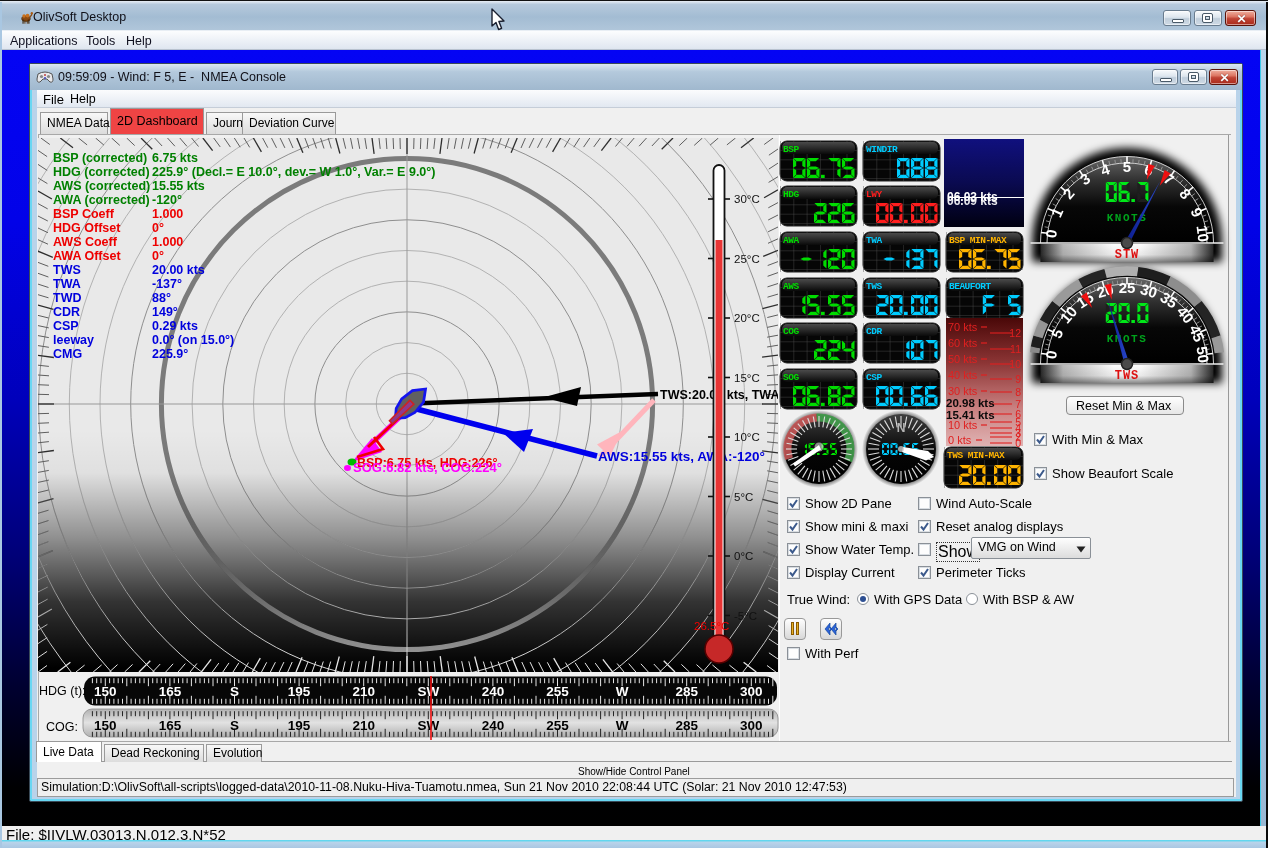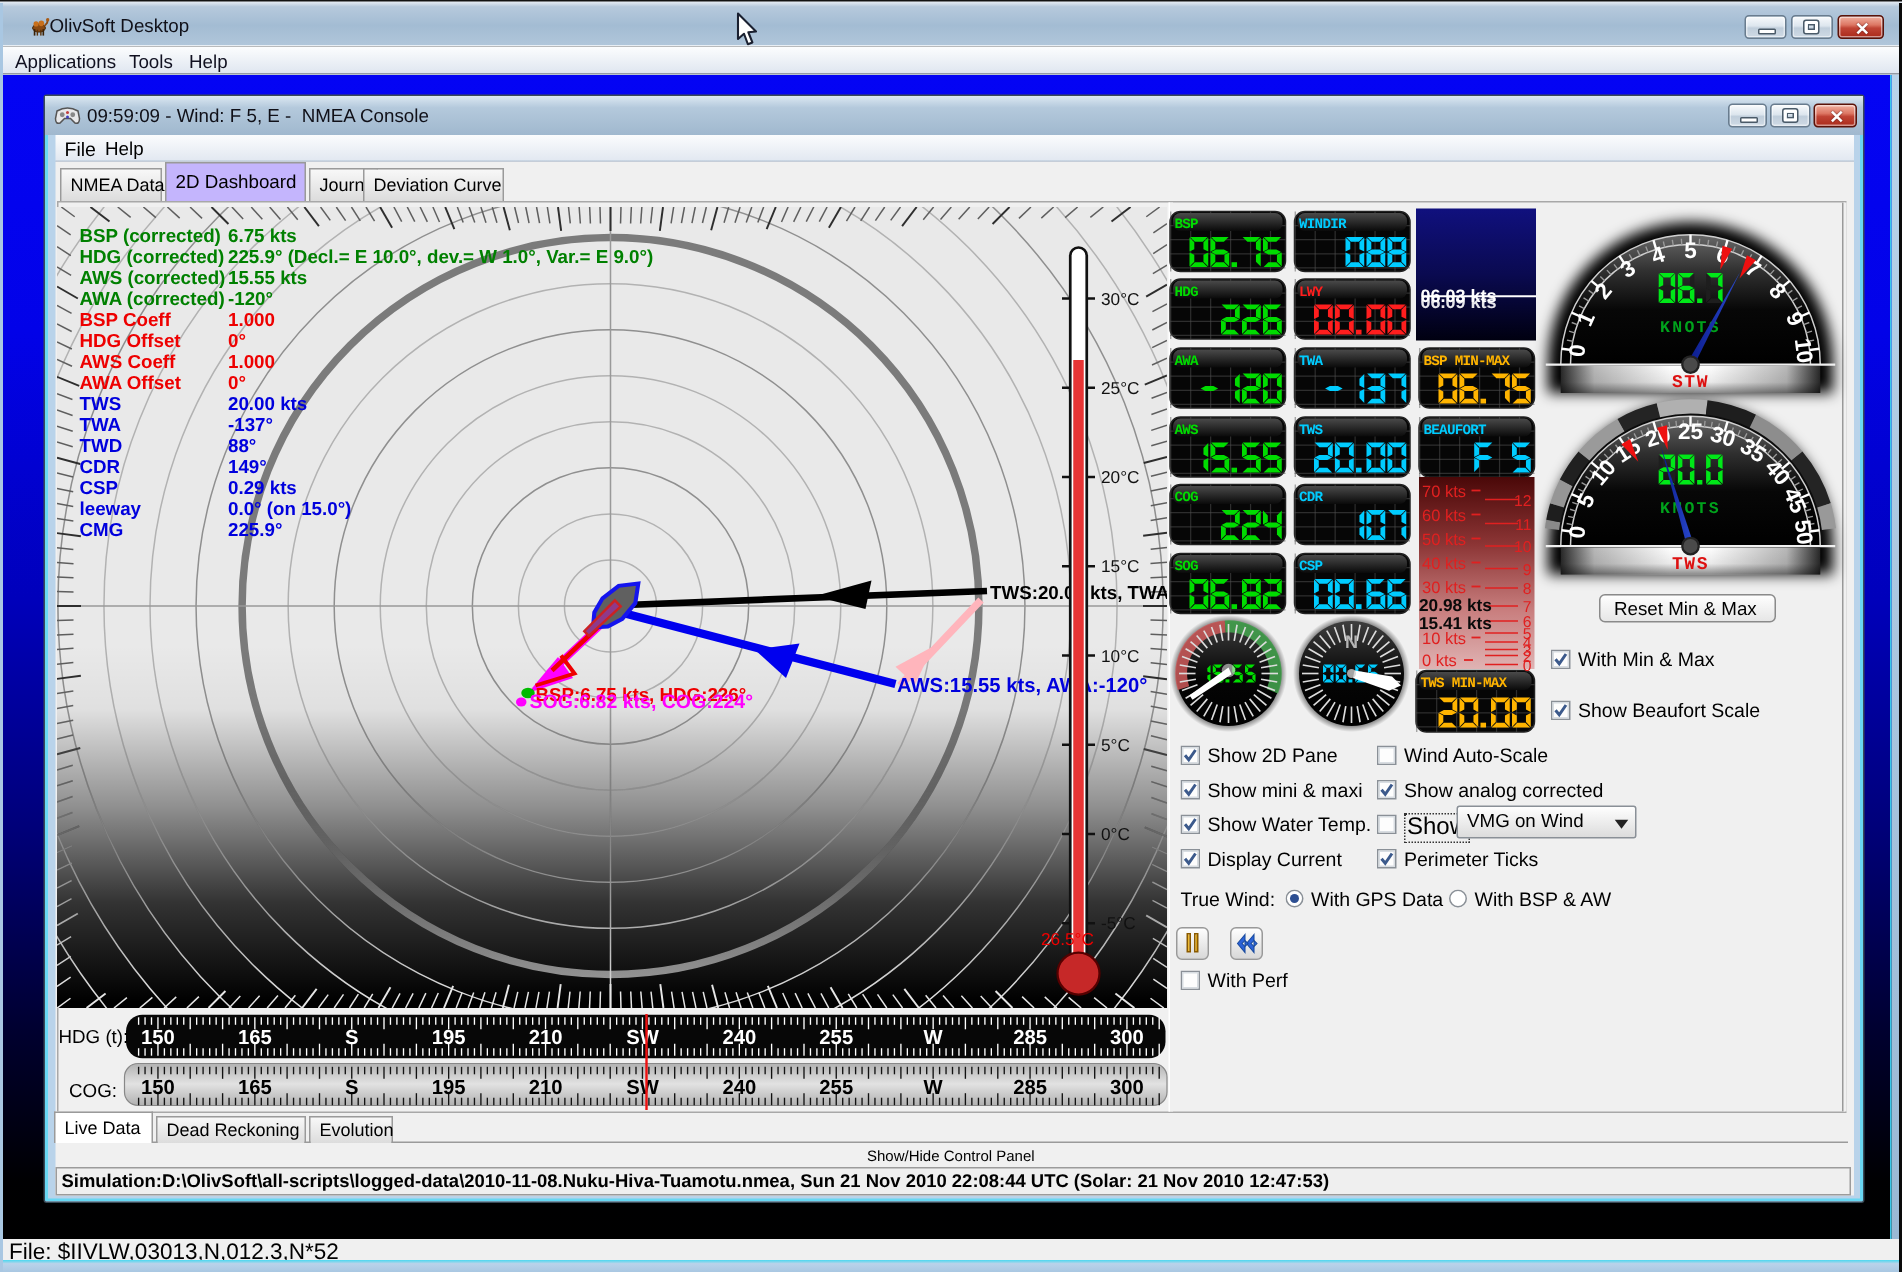--- a/index.html
+++ b/index.html
@@ -63,42 +63,42 @@
     <div style="position:absolute;left:0;top:1px;width:29px;text-align:center;font-size:12px;font-weight:bold;color:#fff;text-shadow:0 0 1px #400">✕</div>
   </div>
 <div style="position:absolute;left:37px;top:90px;width:1199px;height:18px;background:linear-gradient(#fbfcfd,#e2e8f1);border-bottom:1px solid #c5cdd8"></div>
 <div style="position:absolute;left:43px;top:92px;font-size:13px;color:#000;font-weight:normal;white-space:nowrap;">File</div>
 <div style="position:absolute;left:70px;top:92px;font-size:12.5px;color:#000;font-weight:normal;white-space:nowrap;">Help</div>
 <div style="position:absolute;left:37px;top:108px;width:1199px;height:689px;background:#f0f0f0"></div>
 <div style="position:absolute;left:38px;top:134px;width:1193px;height:608px;background:#f0f0f0;border:1px solid #a8a8a8"></div>
 <div style="position:absolute;left:40px;top:112px;width:68px;height:22px;background:linear-gradient(#f8f8f8,#dcdcdc);border:1px solid #9a9a9a;border-bottom:none;z-index:2">
     <div style="position:absolute;left:6px;top:3px;font-size:12px;color:#000;white-space:nowrap;z-index:9">NMEA Data</div>
   </div>
-<div style="position:absolute;left:110px;top:108px;width:94px;height:26px;background:#c4b5fd;border:1px solid #9a9a9a;border-bottom:none;z-index:3">
+<div style="position:absolute;left:110px;top:108px;width:94px;height:26px;background:#ef4444;border:1px solid #9a9a9a;border-bottom:none;z-index:3">
     <div style="position:absolute;left:6px;top:5px;font-size:12.5px;color:#000;white-space:nowrap;z-index:9">2D Dashboard</div>
   </div>
 <div style="position:absolute;left:206px;top:112px;width:46px;height:22px;background:linear-gradient(#f8f8f8,#dcdcdc);border:1px solid #9a9a9a;border-bottom:none;z-index:2">
     <div style="position:absolute;left:6px;top:3px;font-size:12px;color:#000;white-space:nowrap;z-index:9">Journal</div>
   </div>
 <div style="position:absolute;left:242px;top:112px;width:94px;height:22px;background:linear-gradient(#f8f8f8,#dcdcdc);border:1px solid #9a9a9a;border-bottom:none;z-index:2">
     <div style="position:absolute;left:6px;top:3px;font-size:12px;color:#000;white-space:nowrap;z-index:9">Deviation Curve</div>
   </div>
 <div style="position:absolute;left:36px;top:741px;width:66px;height:21px;background:#fff;border:1px solid #9a9a9a;border-bottom:none;z-index:3">
     <div style="position:absolute;left:6px;top:3px;font-size:12px;color:#000;white-space:nowrap;z-index:9">Live Data</div>
   </div>
 <div style="position:absolute;left:104px;top:744px;width:100px;height:18px;background:linear-gradient(#f8f8f8,#dcdcdc);border:1px solid #9a9a9a;border-bottom:none;z-index:2">
     <div style="position:absolute;left:6px;top:1px;font-size:12px;color:#000;white-space:nowrap;z-index:9">Dead Reckoning</div>
   </div>
 <div style="position:absolute;left:206px;top:744px;width:56px;height:18px;background:linear-gradient(#f8f8f8,#dcdcdc);border:1px solid #9a9a9a;border-bottom:none;z-index:2">
     <div style="position:absolute;left:6px;top:1px;font-size:12px;color:#000;white-space:nowrap;z-index:9">Evolution</div>
   </div>
 <div style="position:absolute;left:38px;top:761px;width:1194px;height:1px;background:#9a9a9a"></div>
 <div style="position:absolute;left:578px;top:766px;font-size:10px;color:#000;font-weight:normal;white-space:nowrap;">Show/Hide Control Panel</div>
 <div style="position:absolute;left:37px;top:778px;width:1197px;height:19px;background:#efefef;border:1px solid #9b9b9b"></div>
-<div style="position:absolute;left:41px;top:780px;font-size:12.3px;color:#000;font-weight:bold;white-space:nowrap;">Simulation:D:\OlivSoft\all-scripts\logged-data\2010-11-08.Nuku-Hiva-Tuamotu.nmea, Sun 21 Nov 2010 22:08:44 UTC (Solar: 21 Nov 2010 12:47:53)</div>
+<div style="position:absolute;left:41px;top:780px;font-size:12.3px;color:#000;font-weight:normal;white-space:nowrap;">Simulation:D:\OlivSoft\all-scripts\logged-data\2010-11-08.Nuku-Hiva-Tuamotu.nmea, Sun 21 Nov 2010 22:08:44 UTC (Solar: 21 Nov 2010 12:47:53)</div>
 <div style="position:absolute;left:779px;top:135px;width:3px;height:606px;background:#f0f0f0;border-left:1px solid #fff"></div>
 <div style="position:absolute;left:1228px;top:135px;width:3px;height:606px;background:#f0f0f0;border-left:1px solid #999"></div>
 <svg width="14" height="14" style="position:absolute;left:787px;top:497px">
     <rect x="0.5" y="0.5" width="12" height="12" fill="#fdfdfd" stroke="#8a9097" stroke-width="1"></rect>
     <rect x="1.5" y="1.5" width="10" height="10" fill="none" stroke="#d8dde2" stroke-width="1"></rect>
     <path d="M3 6.5 L5.5 9.5 L10 3" stroke="#3c5a8c" stroke-width="2" fill="none"></path>
   </svg>
 <div style="position:absolute;left:805px;top:496px;font-size:13px;color:#000;font-weight:normal;white-space:nowrap;">Show 2D Pane</div>
 <svg width="14" height="14" style="position:absolute;left:918px;top:497px">
     <rect x="0.5" y="0.5" width="12" height="12" fill="#fdfdfd" stroke="#8a9097" stroke-width="1"></rect>
@@ -109,21 +109,21 @@
     <rect x="0.5" y="0.5" width="12" height="12" fill="#fdfdfd" stroke="#8a9097" stroke-width="1"></rect>
     <rect x="1.5" y="1.5" width="10" height="10" fill="none" stroke="#d8dde2" stroke-width="1"></rect>
     <path d="M3 6.5 L5.5 9.5 L10 3" stroke="#3c5a8c" stroke-width="2" fill="none"></path>
   </svg>
 <div style="position:absolute;left:805px;top:519px;font-size:13px;color:#000;font-weight:normal;white-space:nowrap;">Show mini &amp; maxi</div>
 <svg width="14" height="14" style="position:absolute;left:918px;top:520px">
     <rect x="0.5" y="0.5" width="12" height="12" fill="#fdfdfd" stroke="#8a9097" stroke-width="1"></rect>
     <rect x="1.5" y="1.5" width="10" height="10" fill="none" stroke="#d8dde2" stroke-width="1"></rect>
     <path d="M3 6.5 L5.5 9.5 L10 3" stroke="#3c5a8c" stroke-width="2" fill="none"></path>
   </svg>
-<div style="position:absolute;left:936px;top:519px;font-size:13px;color:#000;font-weight:normal;white-space:nowrap;">Show analog corrected</div>
+<div style="position:absolute;left:936px;top:519px;font-size:13px;color:#000;font-weight:normal;white-space:nowrap;">Reset analog displays</div>
 <svg width="14" height="14" style="position:absolute;left:787px;top:543px">
     <rect x="0.5" y="0.5" width="12" height="12" fill="#fdfdfd" stroke="#8a9097" stroke-width="1"></rect>
     <rect x="1.5" y="1.5" width="10" height="10" fill="none" stroke="#d8dde2" stroke-width="1"></rect>
     <path d="M3 6.5 L5.5 9.5 L10 3" stroke="#3c5a8c" stroke-width="2" fill="none"></path>
   </svg>
 <div style="position:absolute;left:805px;top:542px;font-size:13px;color:#000;font-weight:normal;white-space:nowrap;">Show Water Temp.</div>
 <svg width="14" height="14" style="position:absolute;left:787px;top:566px">
     <rect x="0.5" y="0.5" width="12" height="12" fill="#fdfdfd" stroke="#8a9097" stroke-width="1"></rect>
     <rect x="1.5" y="1.5" width="10" height="10" fill="none" stroke="#d8dde2" stroke-width="1"></rect>
     <path d="M3 6.5 L5.5 9.5 L10 3" stroke="#3c5a8c" stroke-width="2" fill="none"></path>

